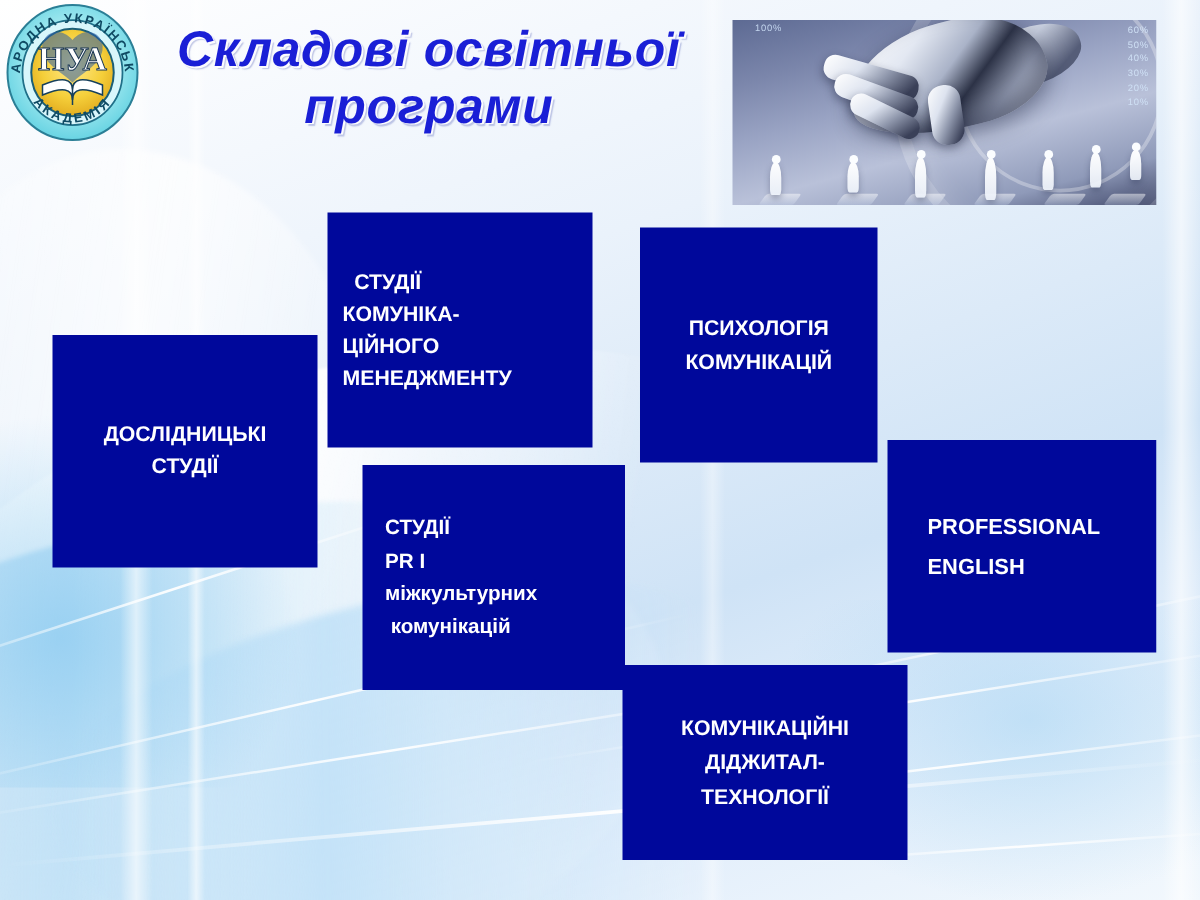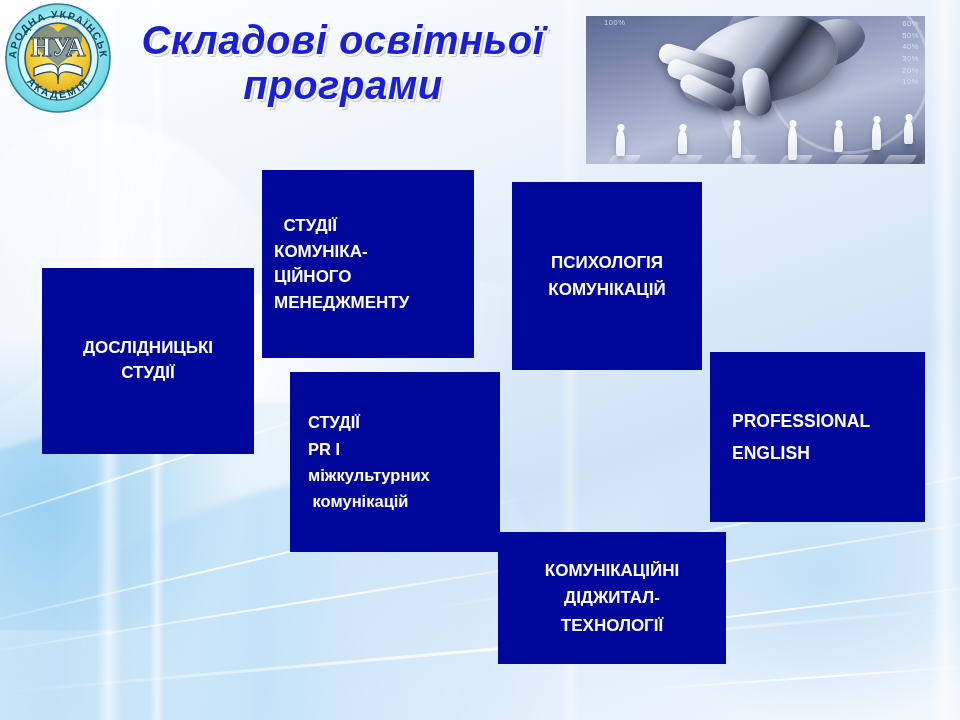--- a/index.html
+++ b/index.html
@@ -219,23 +219,23 @@
   }
   .box .line { display: block; white-space: pre; }
 
   .box.center  { text-align: center; }
   .box.left    { text-align: left; }
 
   #box-research      { left: 42px;  top: 268px; width: 212px; height: 186px; font-size: 17px; line-height: 1.45; }
   #box-commgmt       { left: 262px; top: 170px; width: 212px; height: 188px; font-size: 17px; line-height: 1.5; padding-left: 12px; }
   #box-psychology    { left: 512px; top: 182px; width: 190px; height: 188px; font-size: 17px; line-height: 1.6; }
   #box-pr            { left: 290px; top: 372px; width: 210px; height: 180px; font-size: 16.5px; line-height: 1.6; padding-left: 18px; }
-  #box-english       { left: 710px; top: 352px; width: 215px; height: 170px; font-size: 17.5px; line-height: 1.85; padding-left: 22px; }
+  #box-english       { left: 710px; top: 352px; width: 215px; height: 170px; font-size: 17.5px; line-height: 1.85; padding-left: 32px; }
   #box-practical     { left: 78px;  top: 472px; width: 208px; height: 186px; font-size: 17px; line-height: 1.5; }
-  #box-digital       { left: 498px; top: 532px; width: 228px; height: 132px; font-size: 17px; line-height: 1.6; }
+  #box-digital       { left: 498px; top: 532px; width: 228px; height: 156px; font-size: 17px; line-height: 1.6; }
 </style>
 </head>
 <body>
 
 <div id="slide">
 
   <div class="bg-layer">
     <div class="wave w4"></div>
     <div class="wave w1"></div>
     <div class="wave w2"></div>

